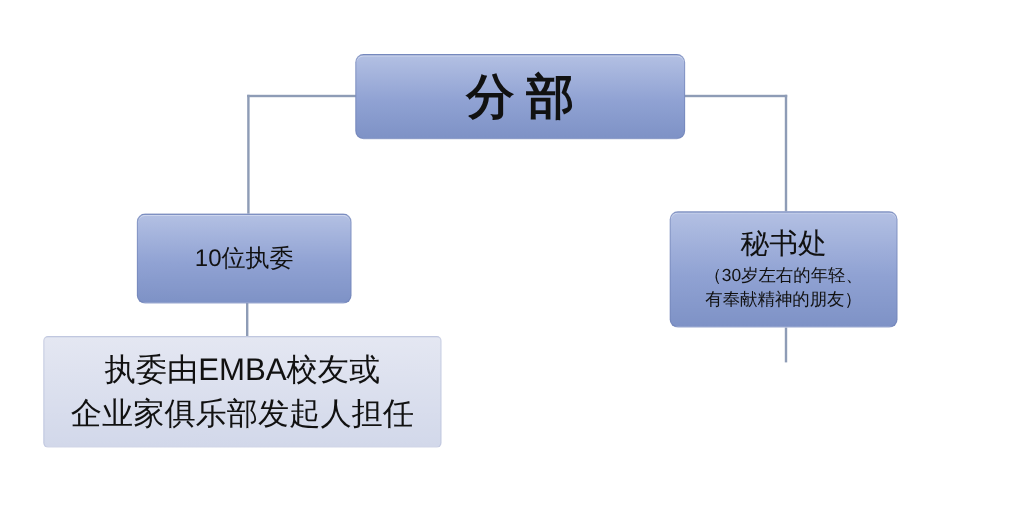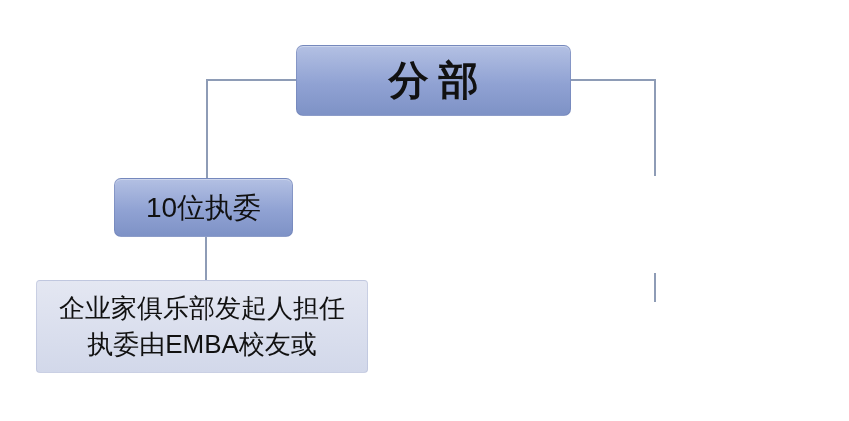--- a/index.html
+++ b/index.html
@@ -48,22 +48,22 @@
     background:linear-gradient(180deg,var(--leaf-gradient-top) 0%,var(--leaf-gradient-bottom) 100%);
     border:1px solid rgba(170,180,210,0.45);
     border-radius:4px;
   }
   .node-root{
     left:296px;top:45px;width:275px;height:71px;
     font-size:40px;font-weight:600;letter-spacing:10px;
   }
   .node-root .lbl{margin-left:10px;} 
   .node-left{
-    left:114px;top:178px;width:179px;height:59px;
-    font-size:28px;font-weight:500;
+    left:114px;top:178px;width:179px;height:75px;
+    font-size:20px;font-weight:500;
   }
   .node-right{
     left:558px;top:176px;width:190px;height:97px;
     font-weight:500;
   }
   .node-right .title{font-size:24px;line-height:1.25;}
   .node-right .subtitle{font-size:14.5px;line-height:1.35;margin-top:2px;}
   .leaf-left{
     left:36px;top:280px;width:332px;height:93px;
     font-size:26px;font-weight:500;line-height:1.35;
@@ -86,20 +86,25 @@
   <div class="conn" style="left:654px;top:273px;width:2px;height:29px;"></div>
 
   <div class="node dark node-root">
     <span class="lbl">分部</span>
   </div>
 
   <div class="node dark node-left">
     <span>10位执委</span>
   </div>
 
+  <div class="node dark node-right">
+    <span class="title">秘书处</span>
+    <span class="subtitle">（30岁左右的年轻、</span>
+    <span class="subtitle" style="margin-top:0;">有奉献精神的朋友）</span>
+  </div>
 
   <div class="node light leaf-left">
+    <span>执委由EMBA校友或</span>
     <span>企业家俱乐部发起人担任</span>
-    <span>执委由EMBA校友或</span>
   </div>
 
 
 </div>
 
 </body></html>

